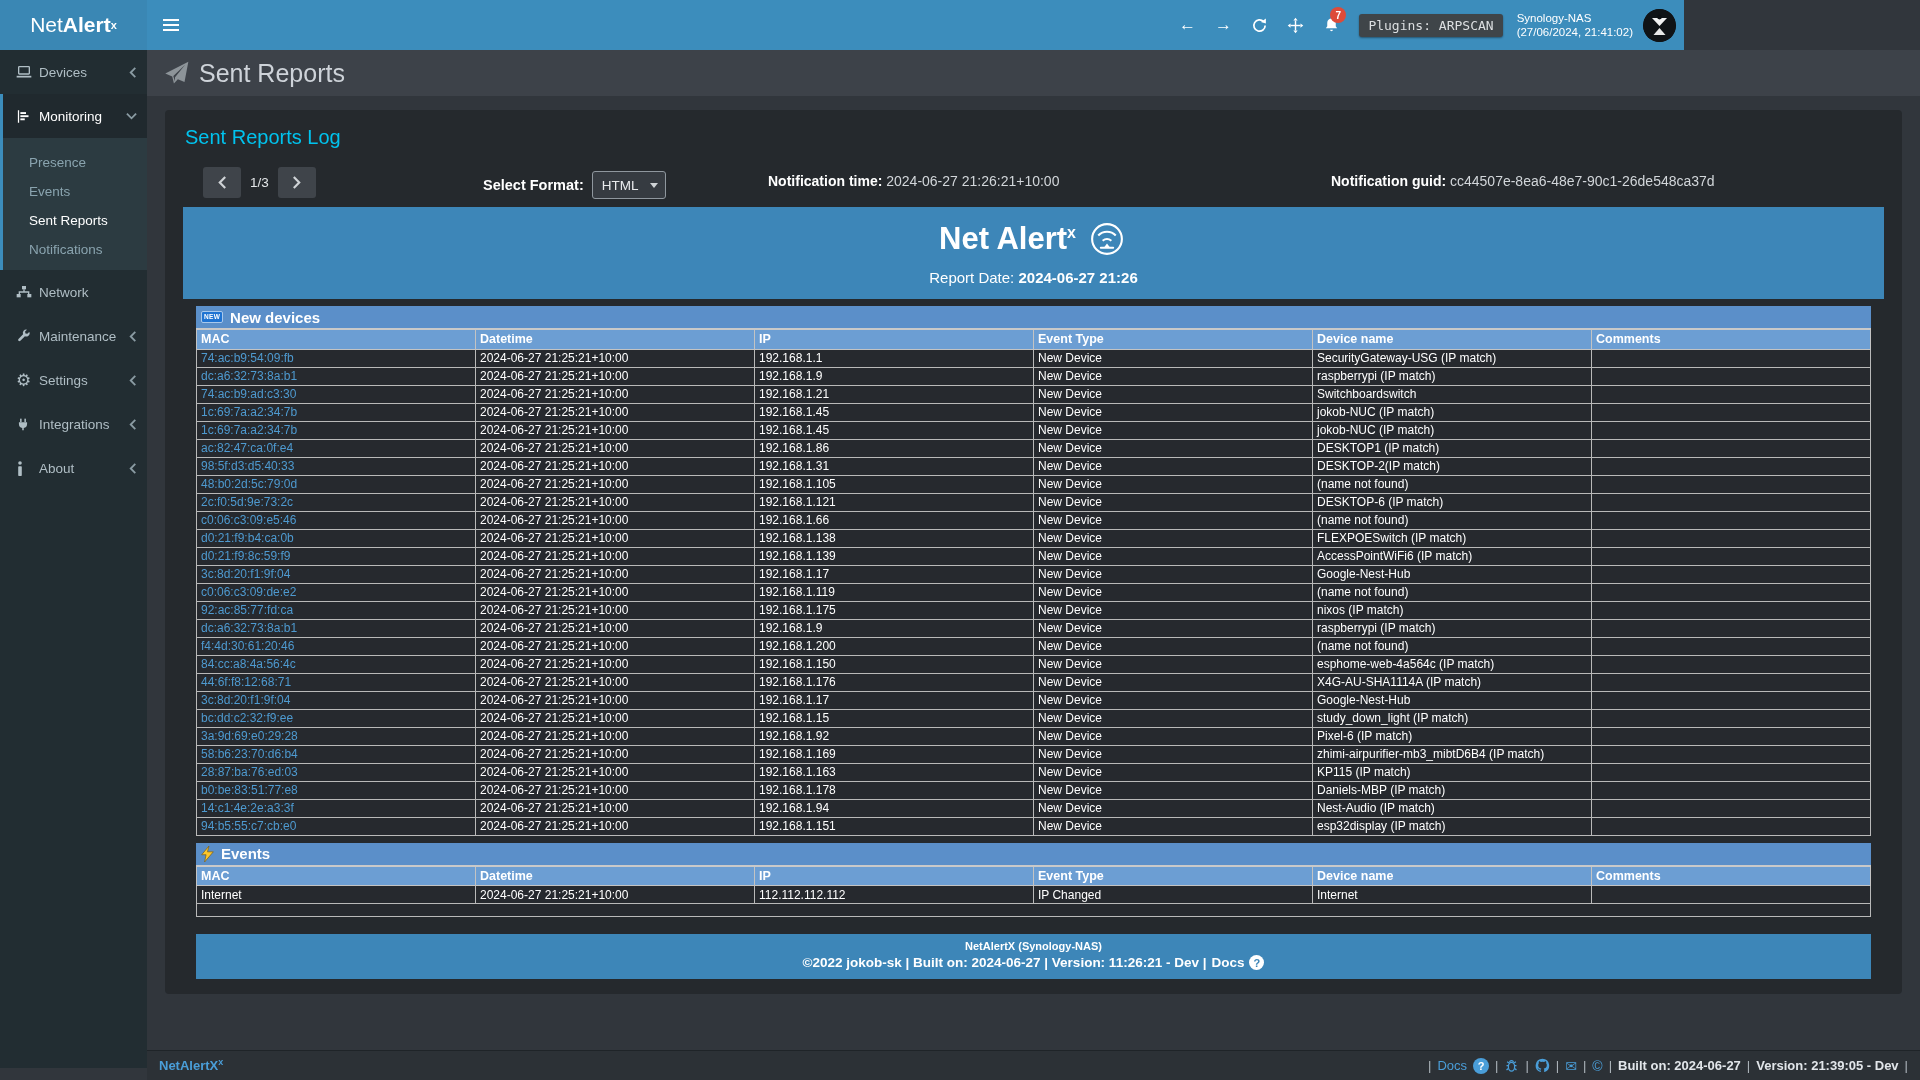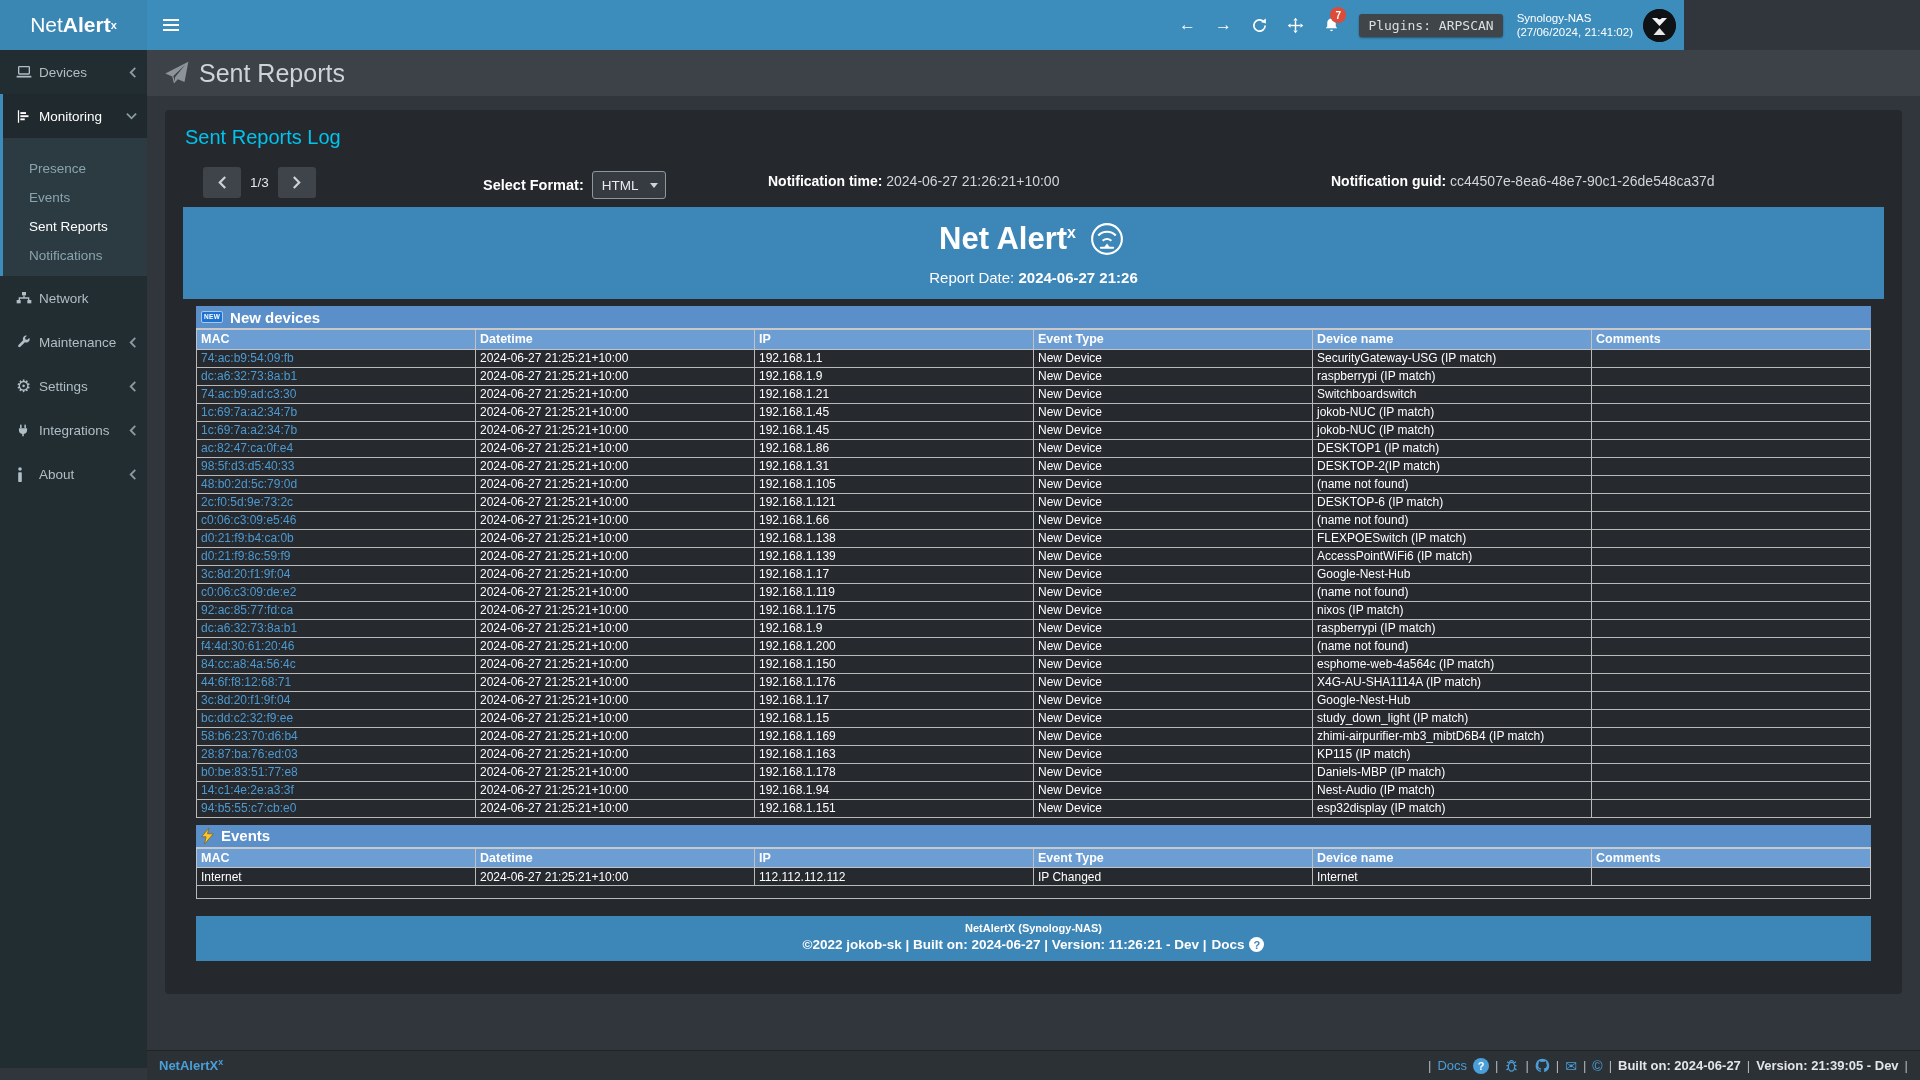--- a/index.html
+++ b/index.html
@@ -31,21 +31,21 @@
   
   .sidebar { position:absolute; top:50px; left:0; width:147px; bottom:12px; background:#222d32; z-index:20; }
   .side-item { height:44px; display:flex; align-items:center; padding:0 10px 0 13px; color:#b0bec5;
                font-size:13.5px; cursor:pointer; border-left:3px solid transparent; }
   .side-item .ic { width:23px; display:flex; align-items:center; color:#b0bec5; font-size:15px; }
   .side-item .lbl { flex:1; }
   .side-item .chev { color:#8a9ba3; display:flex; }
   .mon-block { border-left:3px solid #3c8dbc; background:#2c3b41; }
   .mon-block .side-item { border-left:none; background:#20292e; color:#fff; }
   .mon-block .side-item .ic { color:#fff; }
-  .submenu { padding:16px 0 6px 0; }
+  .submenu { padding:10px 0 6px 0; }
   .sub-item { height:29px; display:flex; align-items:center; padding-left:26px; color:#8aa4af;
               font-size:13.5px; cursor:pointer; }
   .sub-item.active { color:#ffffff; }
 
   
   .main { position:absolute; top:50px; left:147px; right:0; bottom:30px; background:#31363c; overflow:hidden; }
   .page-header { height:46px; background:#3d4249; display:flex; align-items:center; gap:10px;
                  padding:0 18px; color:#ced3d9; font-size:25px; }
   .page-header .ic { color:#8d9499; display:flex; }
 
@@ -515,20 +515,28 @@
               </tr>
               <tr>
                 <td class="cell-link">bc:dd:c2:32:f9:ee</td>
                 <td>2024-06-27 21:25:21+10:00</td>
                 <td>192.168.1.15</td>
                 <td>New Device</td>
                 <td>study_down_light (IP match)</td>
                 <td></td>
               </tr>
               <tr>
+                <td class="cell-link">3a:9d:69:e0:29:28</td>
+                <td>2024-06-27 21:25:21+10:00</td>
+                <td>192.168.1.92</td>
+                <td>New Device</td>
+                <td>Pixel-6 (IP match)</td>
+                <td></td>
+              </tr>
+              <tr>
                 <td class="cell-link">58:b6:23:70:d6:b4</td>
                 <td>2024-06-27 21:25:21+10:00</td>
                 <td>192.168.1.169</td>
                 <td>New Device</td>
                 <td>zhimi-airpurifier-mb3_mibtD6B4 (IP match)</td>
                 <td></td>
               </tr>
               <tr>
                 <td class="cell-link">28:87:ba:76:ed:03</td>
                 <td>2024-06-27 21:25:21+10:00</td>

